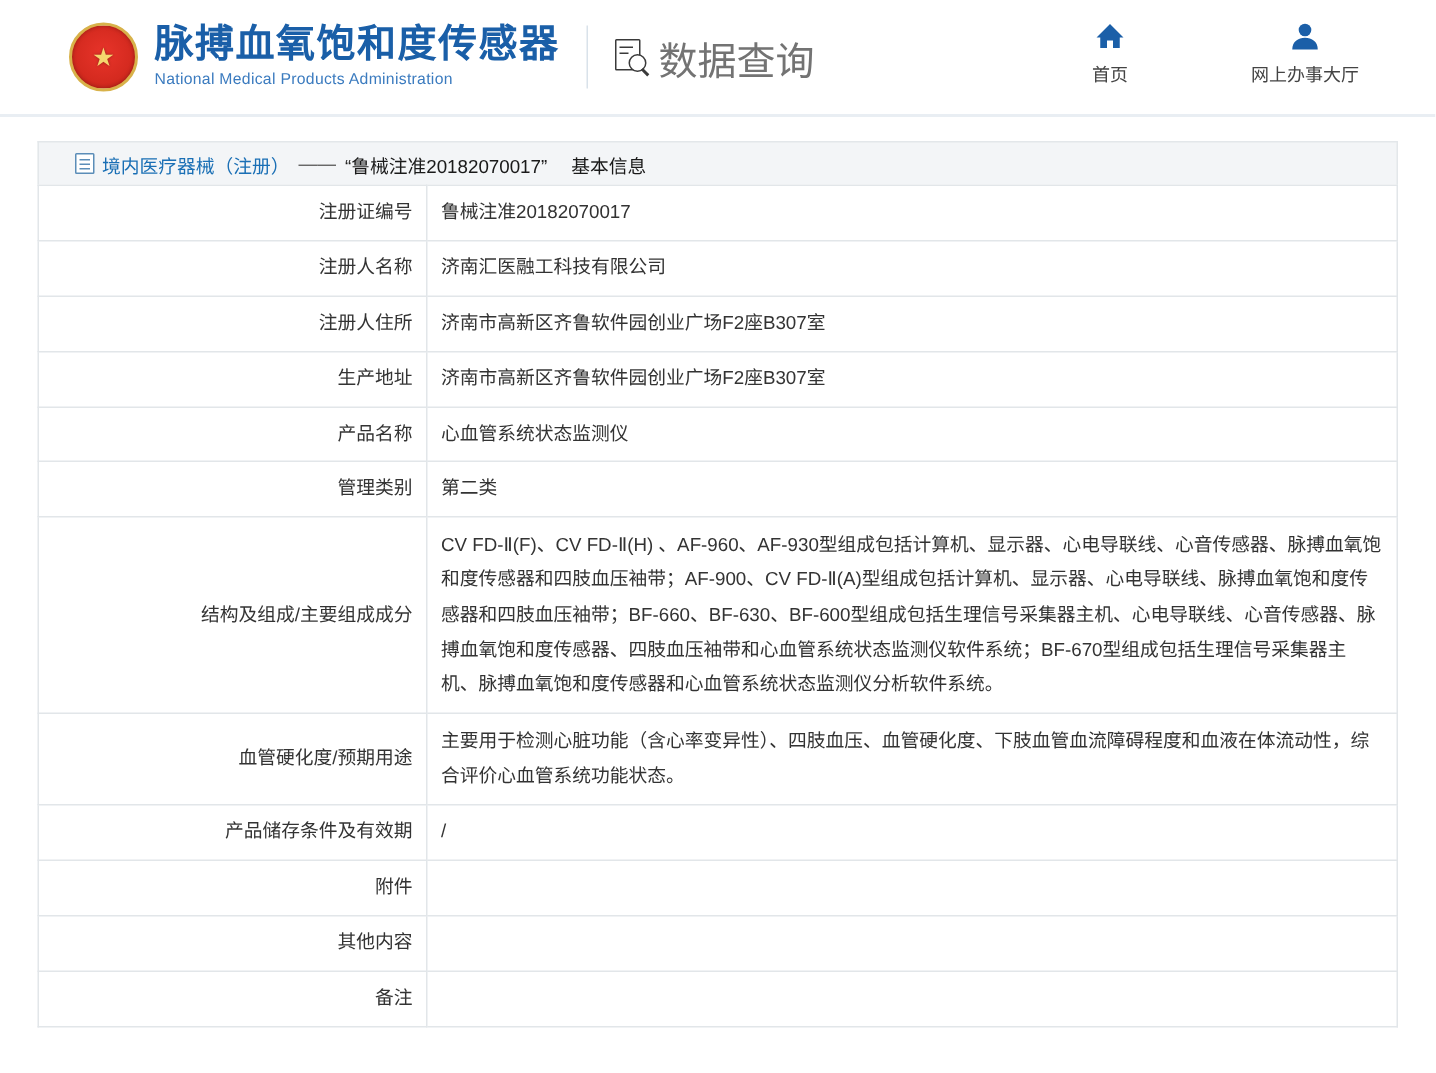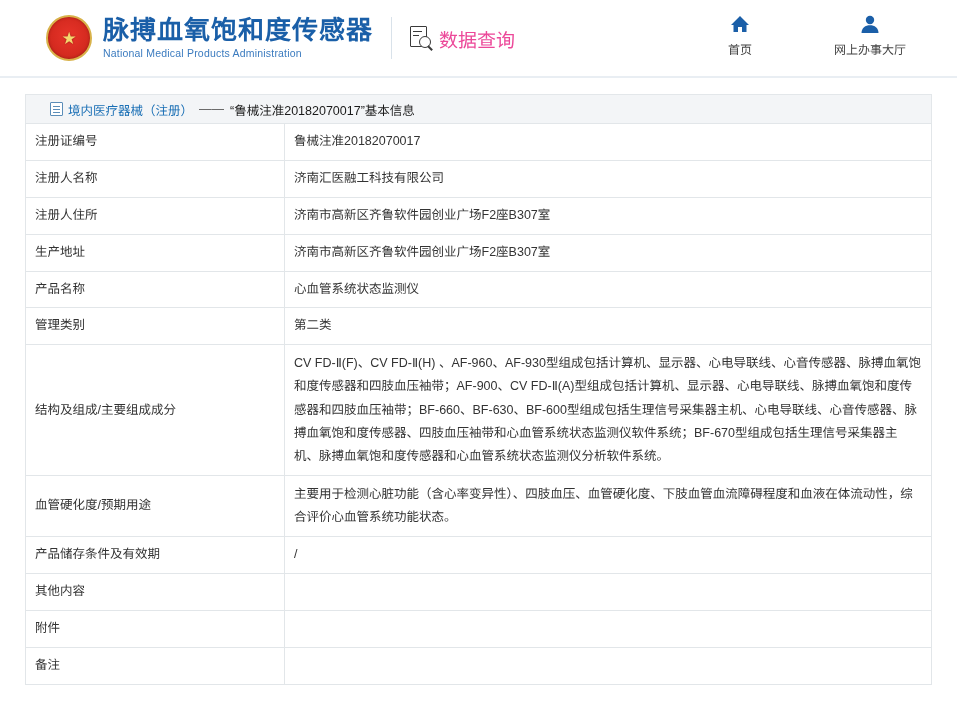--- a/index.html
+++ b/index.html
@@ -105,22 +105,22 @@
   }
   .query-icon .mag-h {
     position: absolute;
     left: 20px; top: 20px;
     width: 6px; height: 1.8px;
     background: #3a3a3a;
     transform: rotate(45deg);
     transform-origin: left center;
   }
   .query-label {
-    font-size: 19px;
-    color: #ec4899;
+    font-size: 26px;
+    color: #737373;
     margin-left: 5px;
     font-family: "DejaVu Sans", "Liberation Sans", sans-serif;
   }
   .header-right {
     position: absolute;
     right: 58px;
     top: 12px;
     display: flex;
     gap: 72px;
   }
@@ -194,20 +194,21 @@
   }
   table.detail td {
     border: 1px solid #e2e6e9;
     padding: 7px 9px;
     vertical-align: middle;
     line-height: 1.75;
     color: #333;
   }
   td.k {
     width: 240px;
+    text-align: right;
     color: #3a3a3a;
     background: #fff;
     padding-right: 13px;
     white-space: nowrap;
   }
   td.v {
     text-align: left;
     color: #333;
     word-break: break-all;
   }
@@ -261,21 +262,21 @@
 
 <div class="page">
 
   <div class="crumb-bar">
     <span class="crumb-icon">
         <span class="p"></span>
       </span>
     <a class="crumb-link">境内医疗器械（注册）</a>
     <span class="crumb-sep">——</span>
     <span class="crumb-em">“鲁械注准20182070017”</span>
-    <span class="crumb-em" style="margin-left:0;font-family:Liberation Mono, monospace;">基本信息</span>
+    <span class="crumb-em" style="margin-left:16px;font-family:Liberation Mono, monospace;">基本信息</span>
   </div>
 
   <table class="detail">
     <tbody>
       <tr>
         <td class="k">注册证编号</td>
         <td class="v">鲁械注准20182070017</td>
       </tr>
       <tr>
         <td class="k">注册人名称</td>
@@ -303,25 +304,25 @@
       </tr>
       <tr class="tall">
         <td class="k">血管硬化度/预期用途</td>
         <td class="v">主要用于检测心脏功能（含心率变异性）、四肢血压、血管硬化度、下肢血管血流障碍程度和血液在体流动性，综合评价心血管系统功能状态。</td>
       </tr>
       <tr>
         <td class="k">产品储存条件及有效期</td>
         <td class="v">/</td>
       </tr>
       <tr>
+        <td class="k">附件</td>
+        <td class="v"></td>
+      </tr>
+      <tr>
         <td class="k">其他内容</td>
-        <td class="v"></td>
-      </tr>
-      <tr>
-        <td class="k">附件</td>
         <td class="v"></td>
       </tr>
       <tr>
         <td class="k">备注</td>
         <td class="v"></td>
       </tr>
 
     </tbody>
   </table>
 </div>

